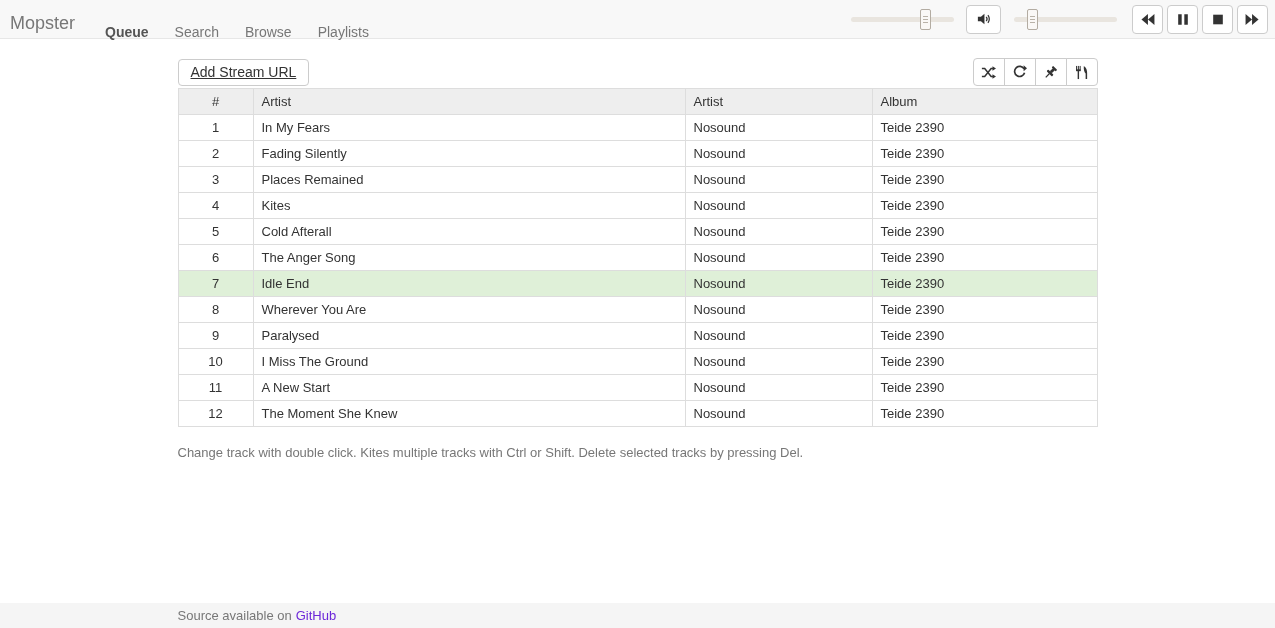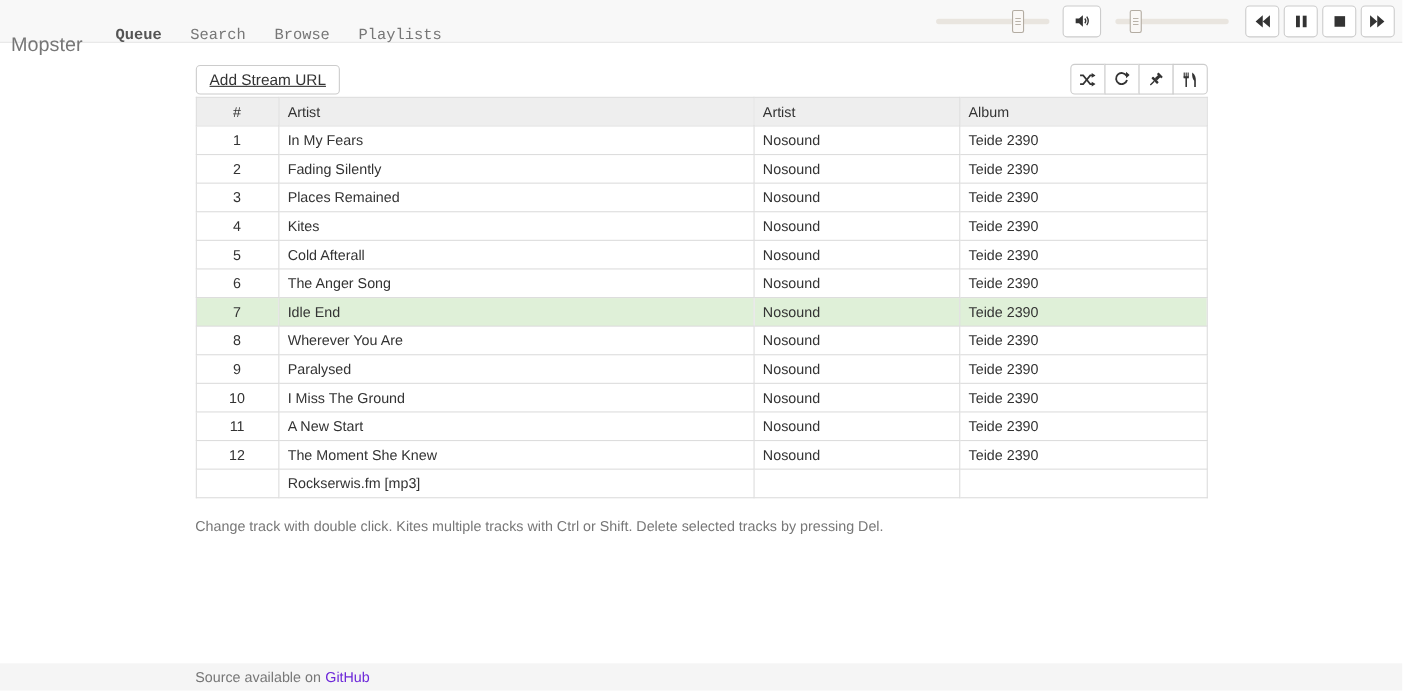--- a/index.html
+++ b/index.html
@@ -10,24 +10,24 @@
     overflow: hidden; position: relative;
   }
 
   
   .navbar {
     height: 39px; background: #f8f8f8;
     border-bottom: 1px solid #e7e7e7;
     display: flex; align-items: center; justify-content: space-between;
     padding: 0 7px 0 10px;
   }
-  .nav-left { display: flex; align-items: flex-end; height: 100%; margin-top: 26px; }
+  .nav-left { display: flex; align-items: flex-start; height: 100%; margin-top: 26px; }
   .brand { font-size: 18px; color: #777; margin-right: 17px; cursor: pointer; }
   .nav-menu { list-style: none; display: flex; height: 100%; align-items: center; }
-  .nav-menu li { height: 100%; display: flex; align-items: center; font-family: Liberation Mono, monospace; }
+  .nav-menu li { height: 100%; display: flex; align-items: center; }
   .nav-menu a {
     text-decoration: none; color: #777; font-size: 14px;
     padding: 0 13px; cursor: pointer;
   }
   .nav-menu li.active a { color: #555; font-weight: bold; }
 
   .nav-right { display: flex; align-items: center; }
 
   .slider {
     width: 103px; height: 5px; background: #e9e5df;
@@ -311,26 +311,20 @@
     <td>A New Start</td>
     <td>Nosound</td>
     <td>Teide 2390</td>
   </tr>
         <tr>
     <td class="c-num">12</td>
     <td>The Moment She Knew</td>
     <td>Nosound</td>
     <td>Teide 2390</td>
   </tr>
-        <tr>
-    <td class="c-num"></td>
-    <td>Rockserwis.fm [mp3]</td>
-    <td></td>
-    <td></td>
-  </tr>
       </tbody>
   </table>
 
   <p class="hint">Change track with double click. Kites multiple tracks with Ctrl or Shift. Delete selected tracks by pressing Del.</p>
 </main>
 
 <footer>
   <div class="footer-inner">
     <span>Source available on</span>
     <a>GitHub</a>

